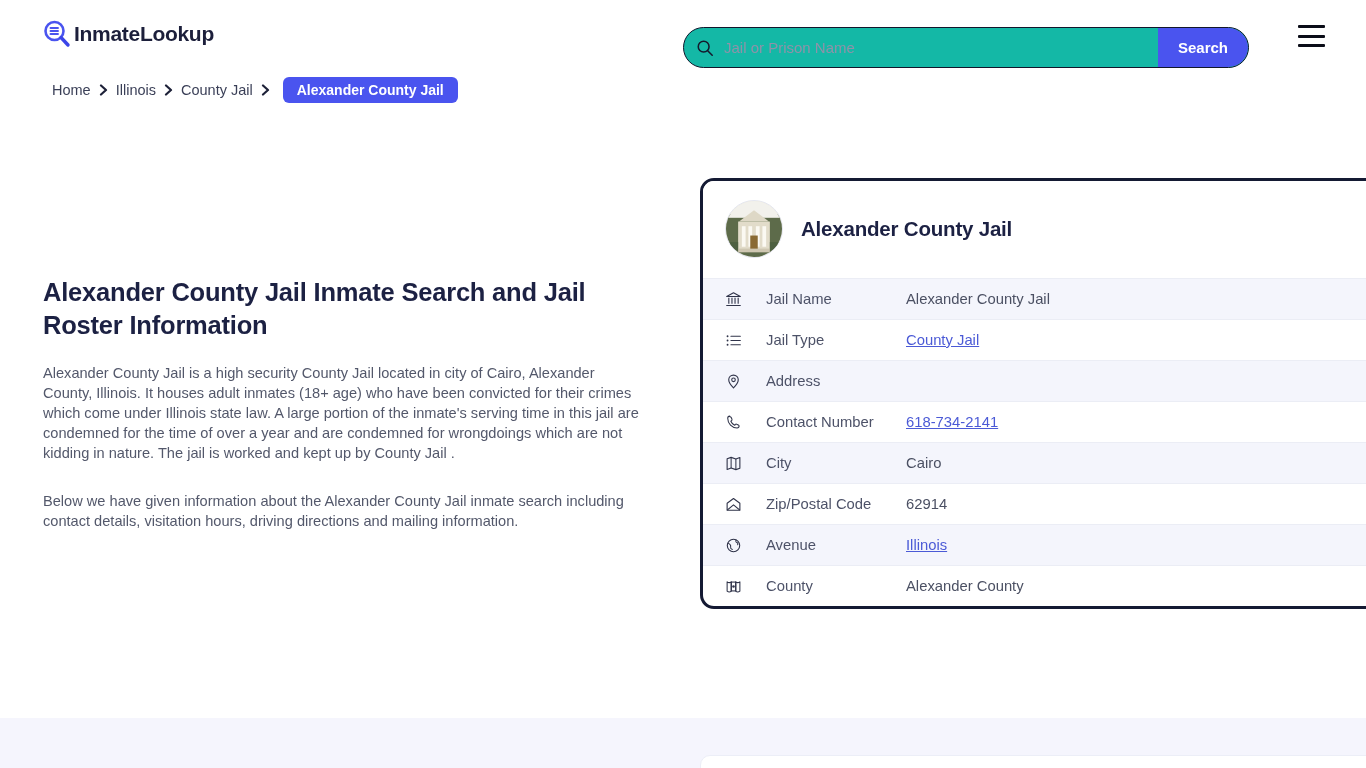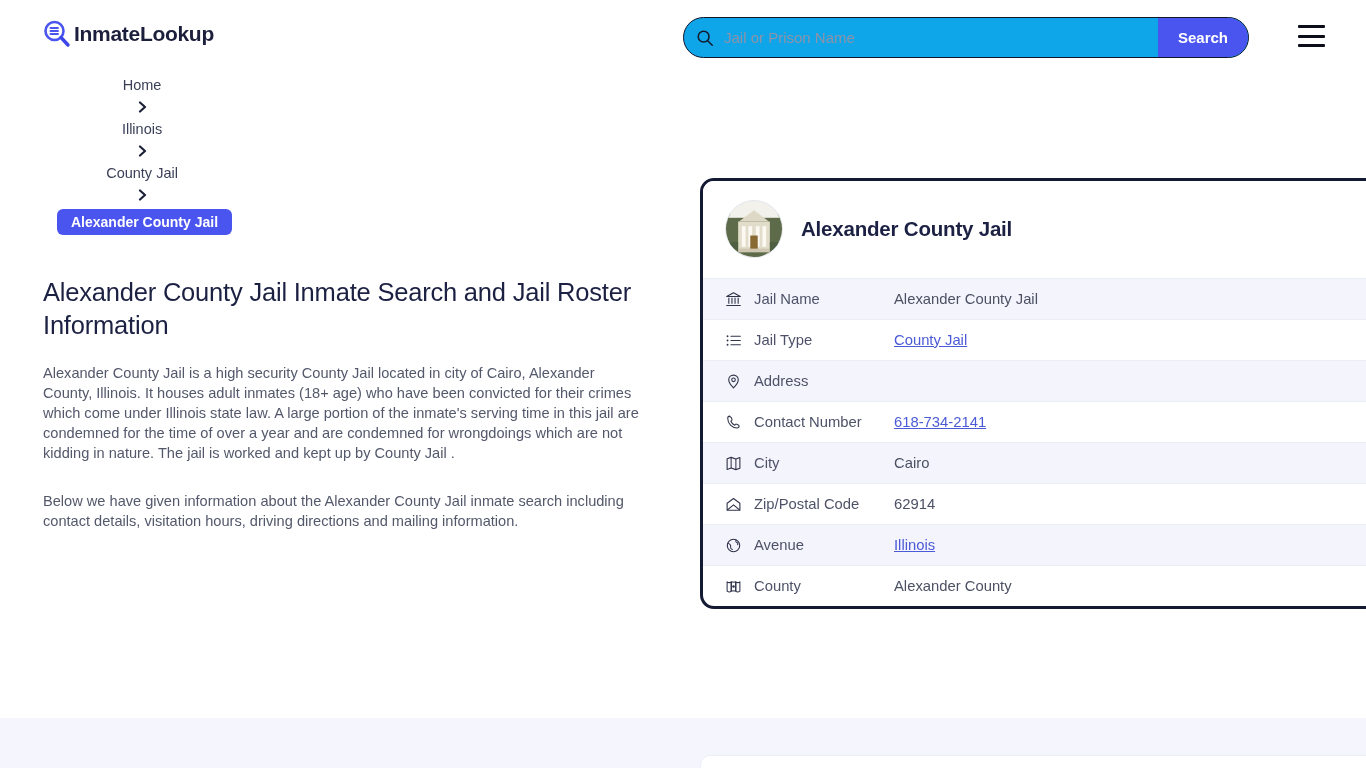--- a/index.html
+++ b/index.html
@@ -33,26 +33,26 @@
   .brand-name {
     font-size: 21px;
     font-weight: 700;
     color: #1c1f3b;
     letter-spacing: -0.3px;
   }
 
   .searchwrap {
     position: absolute;
     left: 683px;
-    top: 17px;
+    top: 27px;
     width: 566px;
     height: 41px;
     border: 1.6px solid #11162b;
     border-radius: 21px;
-    background: #0ea5e9;
+    background: #14b8a6;
     display: flex;
     align-items: center;
     overflow: hidden;
   }
   .search-icon {
     margin-left: 12px;
     width: 18px;
     height: 18px;
     flex: 0 0 auto;
     display: block;
@@ -107,21 +107,20 @@
 
   
   .crumbs {
     position: absolute;
     left: 52px;
     top: 77px;
     display: flex;
     align-items: center;
     gap: 8px;
     font-size: 14.5px;
-    flex-direction: column;
   }
   .crumb {
     color: #3a3f57;
     text-decoration: none;
     white-space: nowrap;
   }
   .crumb-sep {
     width: 9px; height: 12px;
     display: inline-block;
     flex: 0 0 auto;
@@ -140,21 +139,21 @@
   
   .left-col {
     position: absolute;
     left: 43px;
     top: 276px;
     width: 600px;
   }
   .page-title {
     font-size: 25.5px;
     line-height: 33px;
-    font-weight: 400;
+    font-weight: 700;
     color: #1c2143;
     letter-spacing: -0.2px;
     margin-bottom: 21px;
   }
   .body-text {
     font-size: 14.6px;
     line-height: 20px;
     color: #53586b;
     margin-bottom: 28px;
   }
@@ -210,20 +209,21 @@
     margin-right: 12px;
     display: block;
     color: #30344a;
   }
   .row-label {
     font-size: 14.8px;
     color: #4d5268;
     width: 140px;
     flex: 0 0 auto;
     white-space: nowrap;
+    margin-left: 12px;
   }
   .row-value {
     font-size: 14.8px;
     color: #4b5063;
     white-space: nowrap;
   }
   .row-value a {
     color: #4b5ad6;
     text-decoration: underline;
   }

